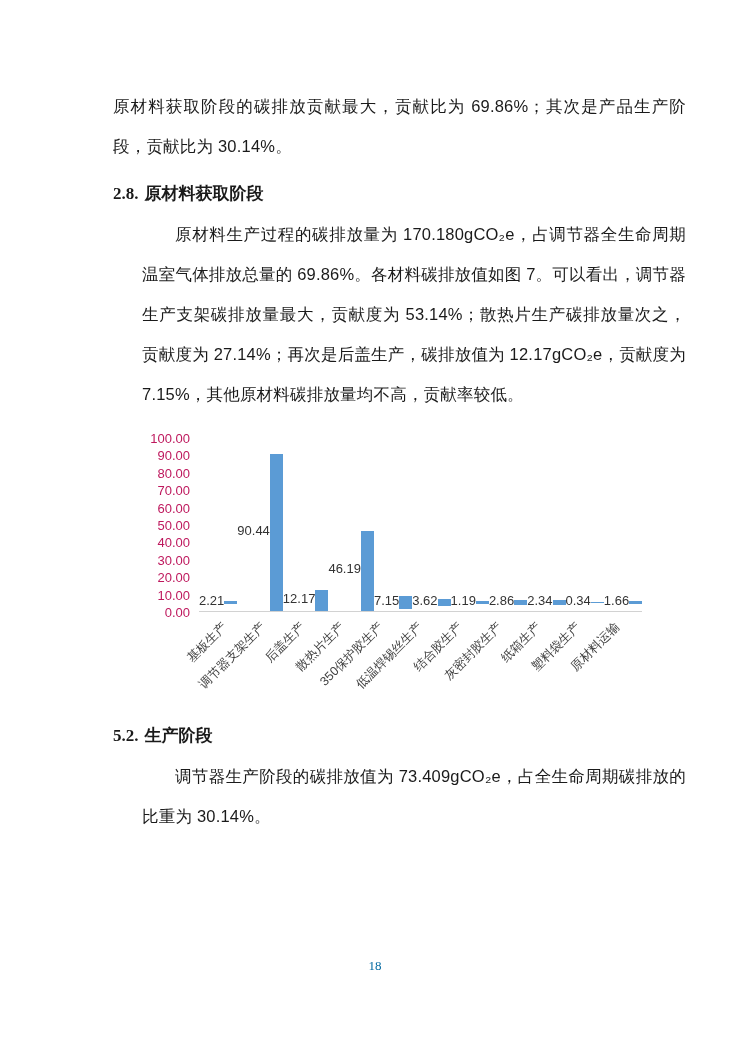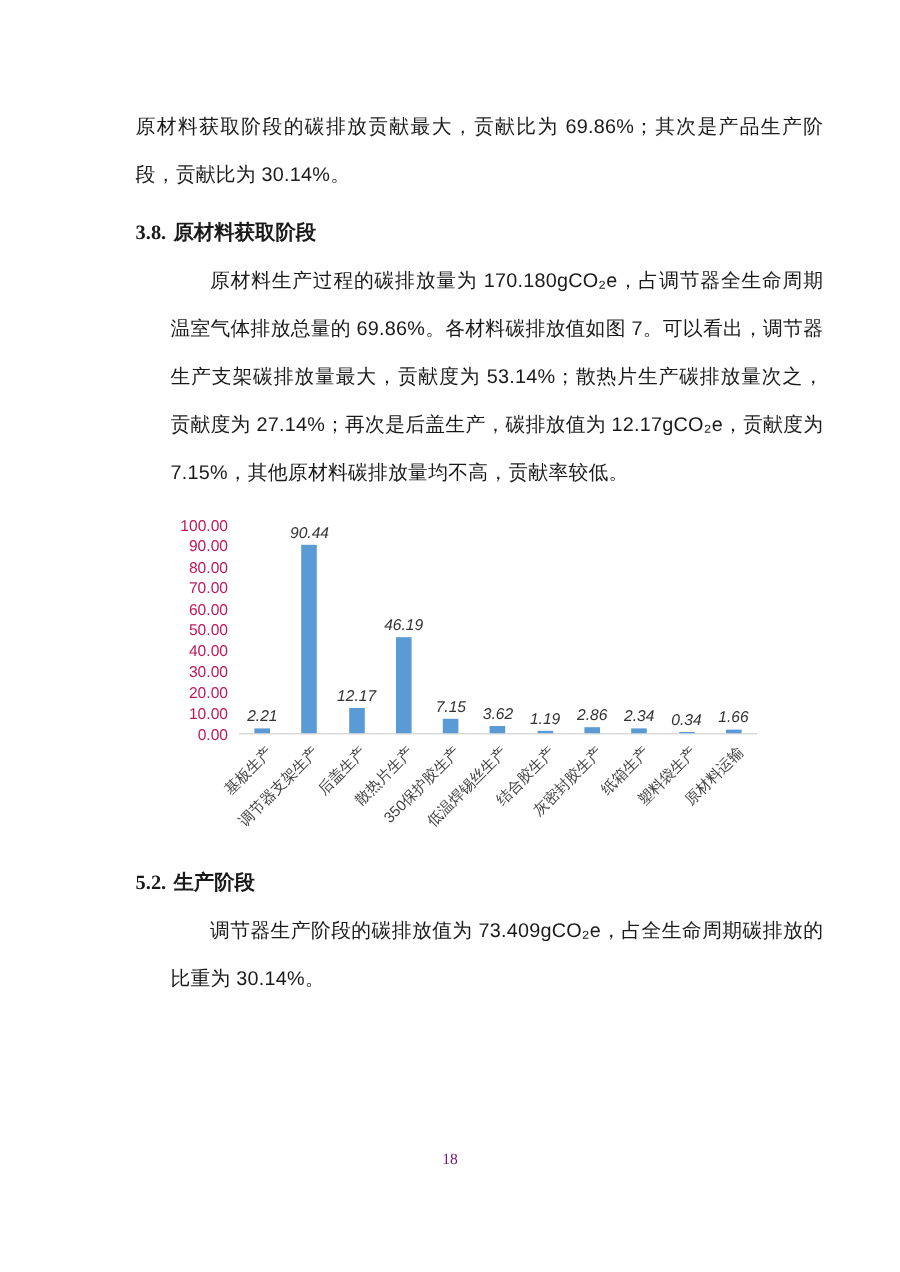--- a/index.html
+++ b/index.html
@@ -59,24 +59,23 @@
   .plot {
     flex: 1;
     display: flex;
     align-items: flex-end;
     border-bottom: 1px solid #d2d2d2;
     height: 174px;
   }
   .slot {
     flex: 1;
     display: flex;
-    flex-direction: column;
+    flex-direction: row;
     justify-content: flex-start;
     align-items: center;
-    font-style: italic;
   }
   .val-label {
     font-size: 13px;
     color: #333333;
     white-space: nowrap;
     margin-bottom: 3px;
     line-height: 14px;
   }
   .bar { width: 13px; }
   .cats {
@@ -103,31 +102,31 @@
     line-height: 30px;
   }
   .page-number {
     position: absolute;
     bottom: 86px;
     left: 0;
     width: 100%;
     text-align: center;
     font-family: "Liberation Serif", "DejaVu Serif", serif;
     font-size: 13px;
-    color: #701a75;
+    color: #0369a1;
   }
 </style>
 </head>
 <body>
 
 <div class="content">
 
   <p class="para">原材料获取阶段的碳排放贡献最大，贡献比为 69.86%；其次是产品生产阶段，贡献比为 30.14%。</p>
 
-  <h2 class="heading"><span class="sec-num">3.8.</span><span>原材料获取阶段</span></h2>
+  <h2 class="heading"><span class="sec-num">2.8.</span><span>原材料获取阶段</span></h2>
 
   <p class="para indented">原材料生产过程的碳排放量为 170.180gCO₂e，占调节器全生命周期温室气体排放总量的 69.86%。各材料碳排放值如图 7。可以看出，调节器生产支架碳排放量最大，贡献度为 53.14%；散热片生产碳排放量次之，贡献度为 27.14%；再次是后盖生产，碳排放值为 12.17gCO₂e，贡献度为 7.15%，其他原材料碳排放量均不高，贡献率较低。</p>
 
   <div class="chart">
     <div class="chart-body">
       <div class="yaxis" id="yaxis">
           <div class="ytick" style="bottom: 0px;">0.00</div>
           <div class="ytick" style="bottom: 17.4px;">10.00</div>
           <div class="ytick" style="bottom: 34.8px;">20.00</div>
           <div class="ytick" style="bottom: 52.2px;">30.00</div>

